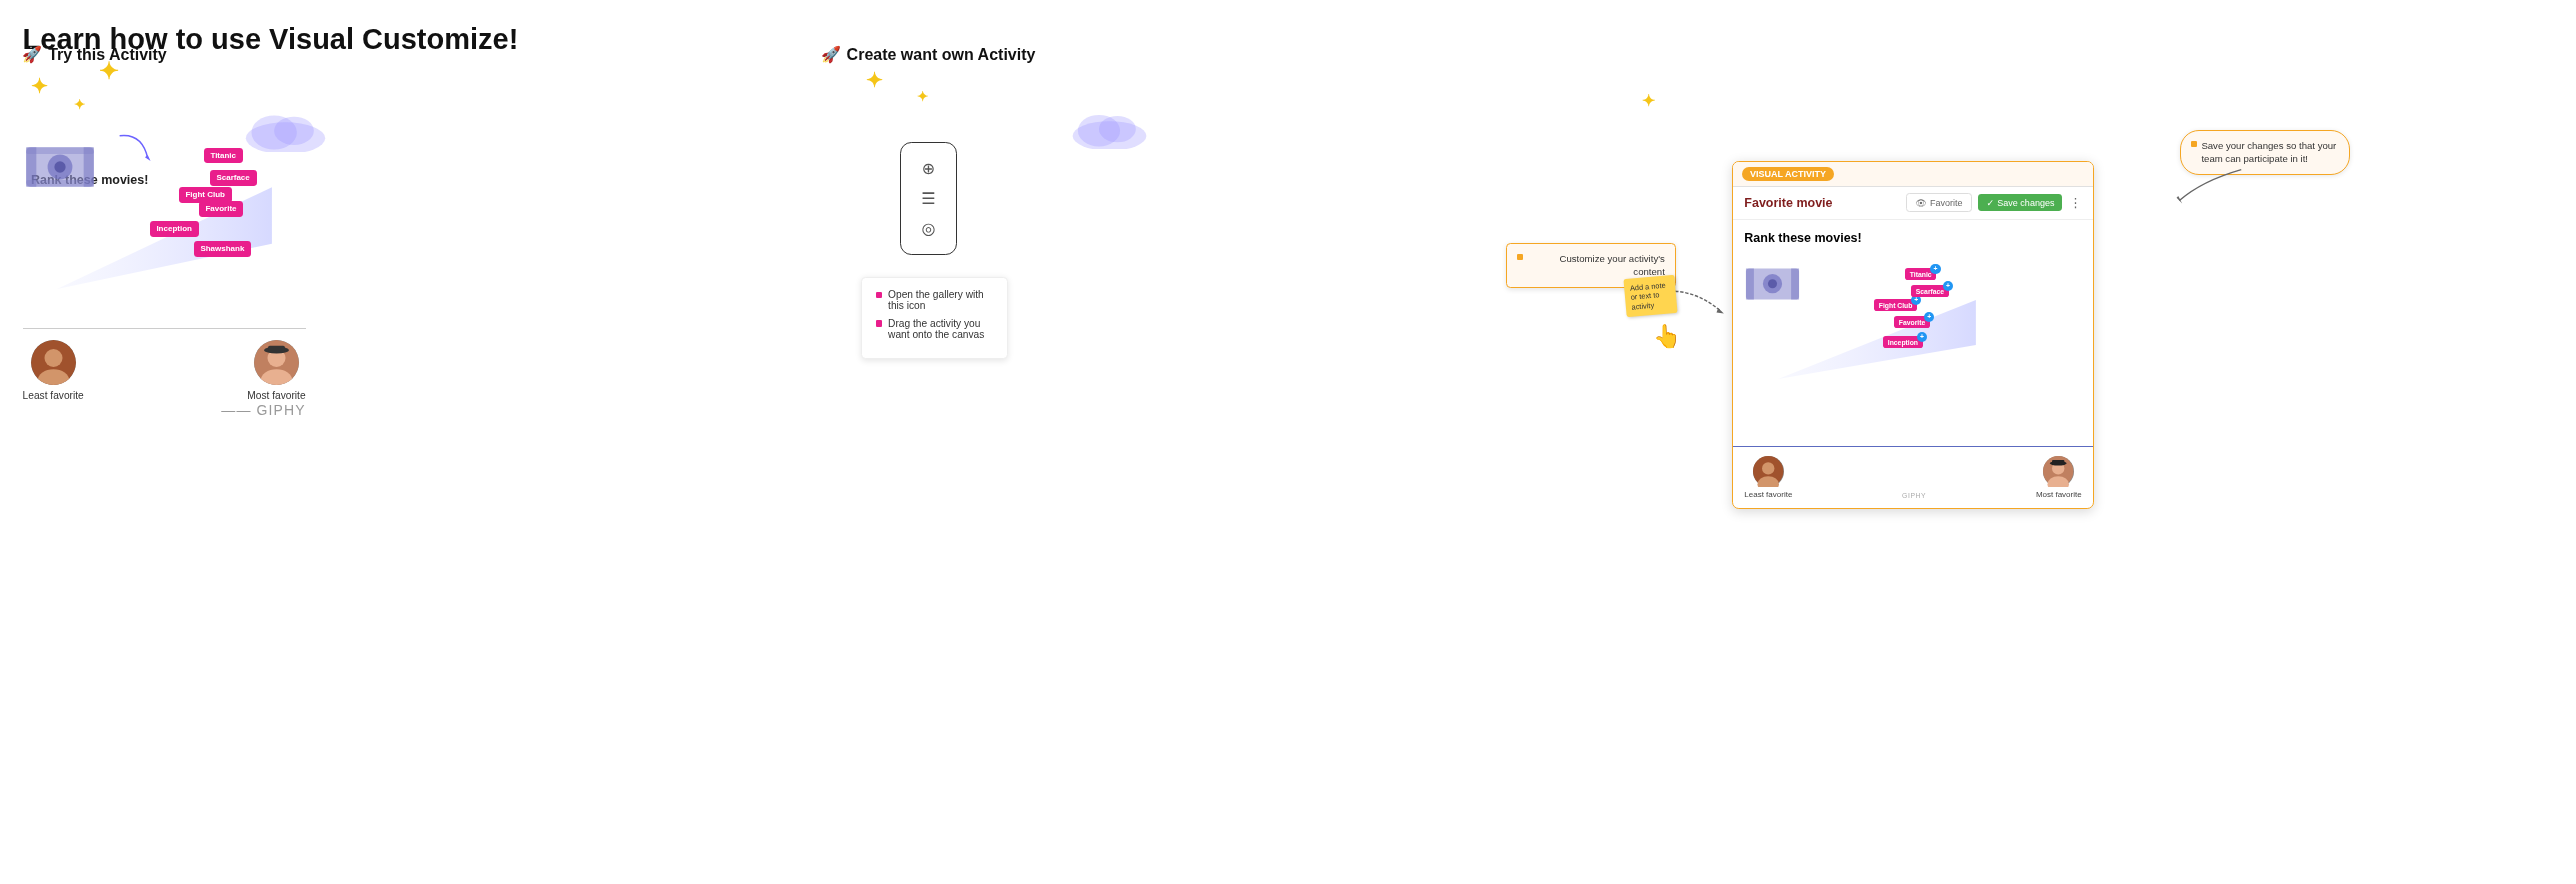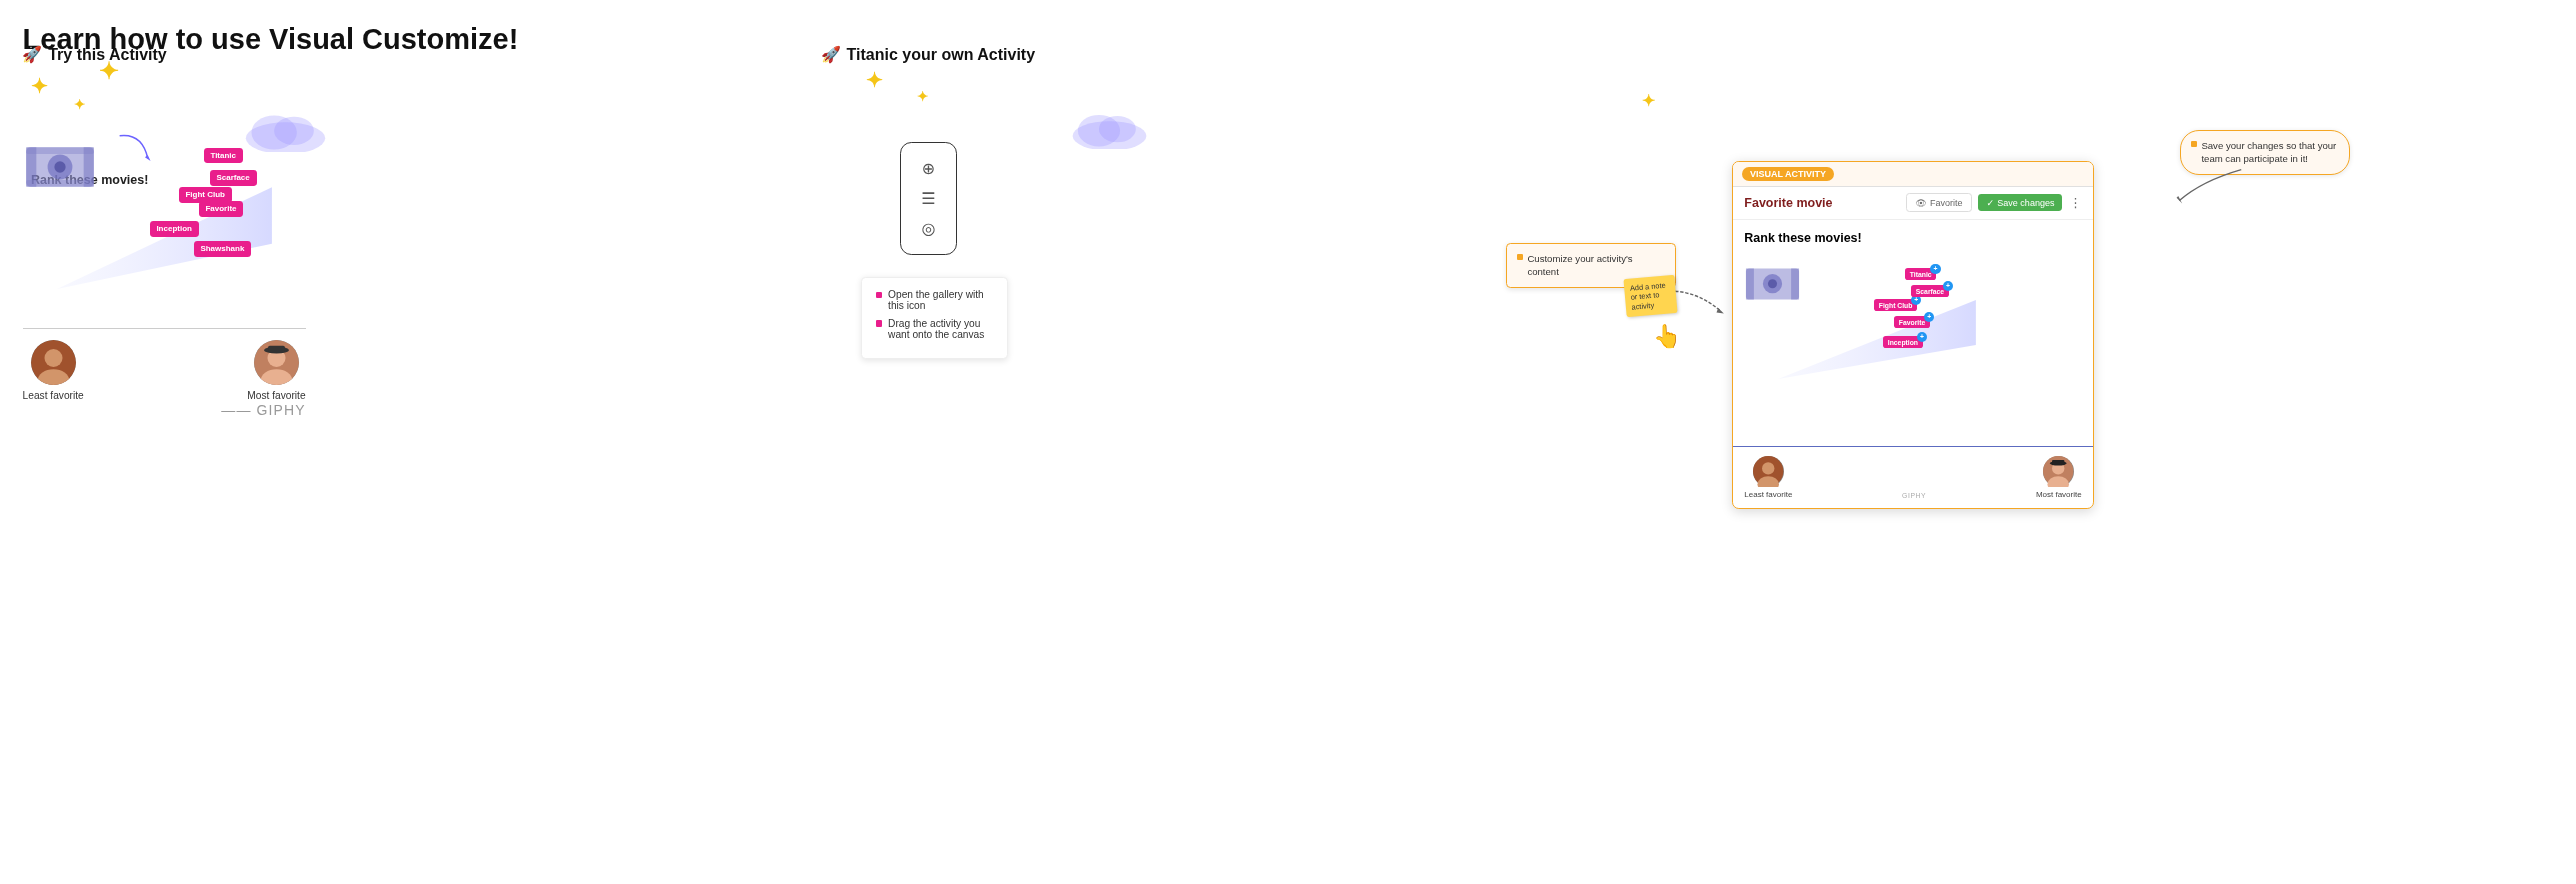--- a/index.html
+++ b/index.html
@@ -484,21 +484,21 @@
 <div class="create-activity-section">
 
   <svg class="cloud-svg" style="top:62px; right:-11.3px; width:79px;" viewBox="0 0 150 80">
     <ellipse cx="75" cy="55" rx="70" ry="28" fill="#6c63ff" opacity="0.3"></ellipse>
     <ellipse cx="55" cy="45" rx="40" ry="30" fill="#6c63ff" opacity="0.3"></ellipse>
     <ellipse cx="90" cy="42" rx="35" ry="25" fill="#6c63ff" opacity="0.3"></ellipse>
   </svg>
 
   <div class="section-label">
     <span>🚀</span>
-    <span>Titanic your own Activity</span>
+    <span>Create want own Activity</span>
   </div>
 </div>
 
 <div class="phone-mockup">
   <div class="phone-icon">⊕</div>
   <div class="phone-icon">☰</div>
   <div class="phone-icon">◎</div>
 </div>
 
 <div class="tooltip-box" style="top:277px; left:861px;">
@@ -507,21 +507,21 @@
     <span>Open the gallery with this icon</span>
   </div>
   <div class="tooltip-item">
     <div class="tooltip-dot"></div>
     <span>Drag the activity you want onto the canvas</span>
   </div>
 </div>
 
 <div class="sparkle" style="top:91px; left:1642px; font-size:16px;">✦</div>
 
-<div class="callout-box" style="top:243px; left:1506px;">
+<div class="callout-box" style="top:243px; left:1506px;text-align:right;">
   <div class="callout-item">
     <div class="callout-dot"></div>
     <span>Customize your activity's content</span>
   </div>
 </div>
 
 <svg class="arrow-svg" style="top:266px; left:1625px; width:113px; height:68px;" viewBox="0 0 200 120">
   <path d="M 10 60 Q 100 20 170 80" stroke="#666" fill="none" stroke-width="2.5" stroke-dasharray="6,3"></path>
   <polygon points="165,74 175,84 162,82" fill="#666"></polygon>
 </svg>

